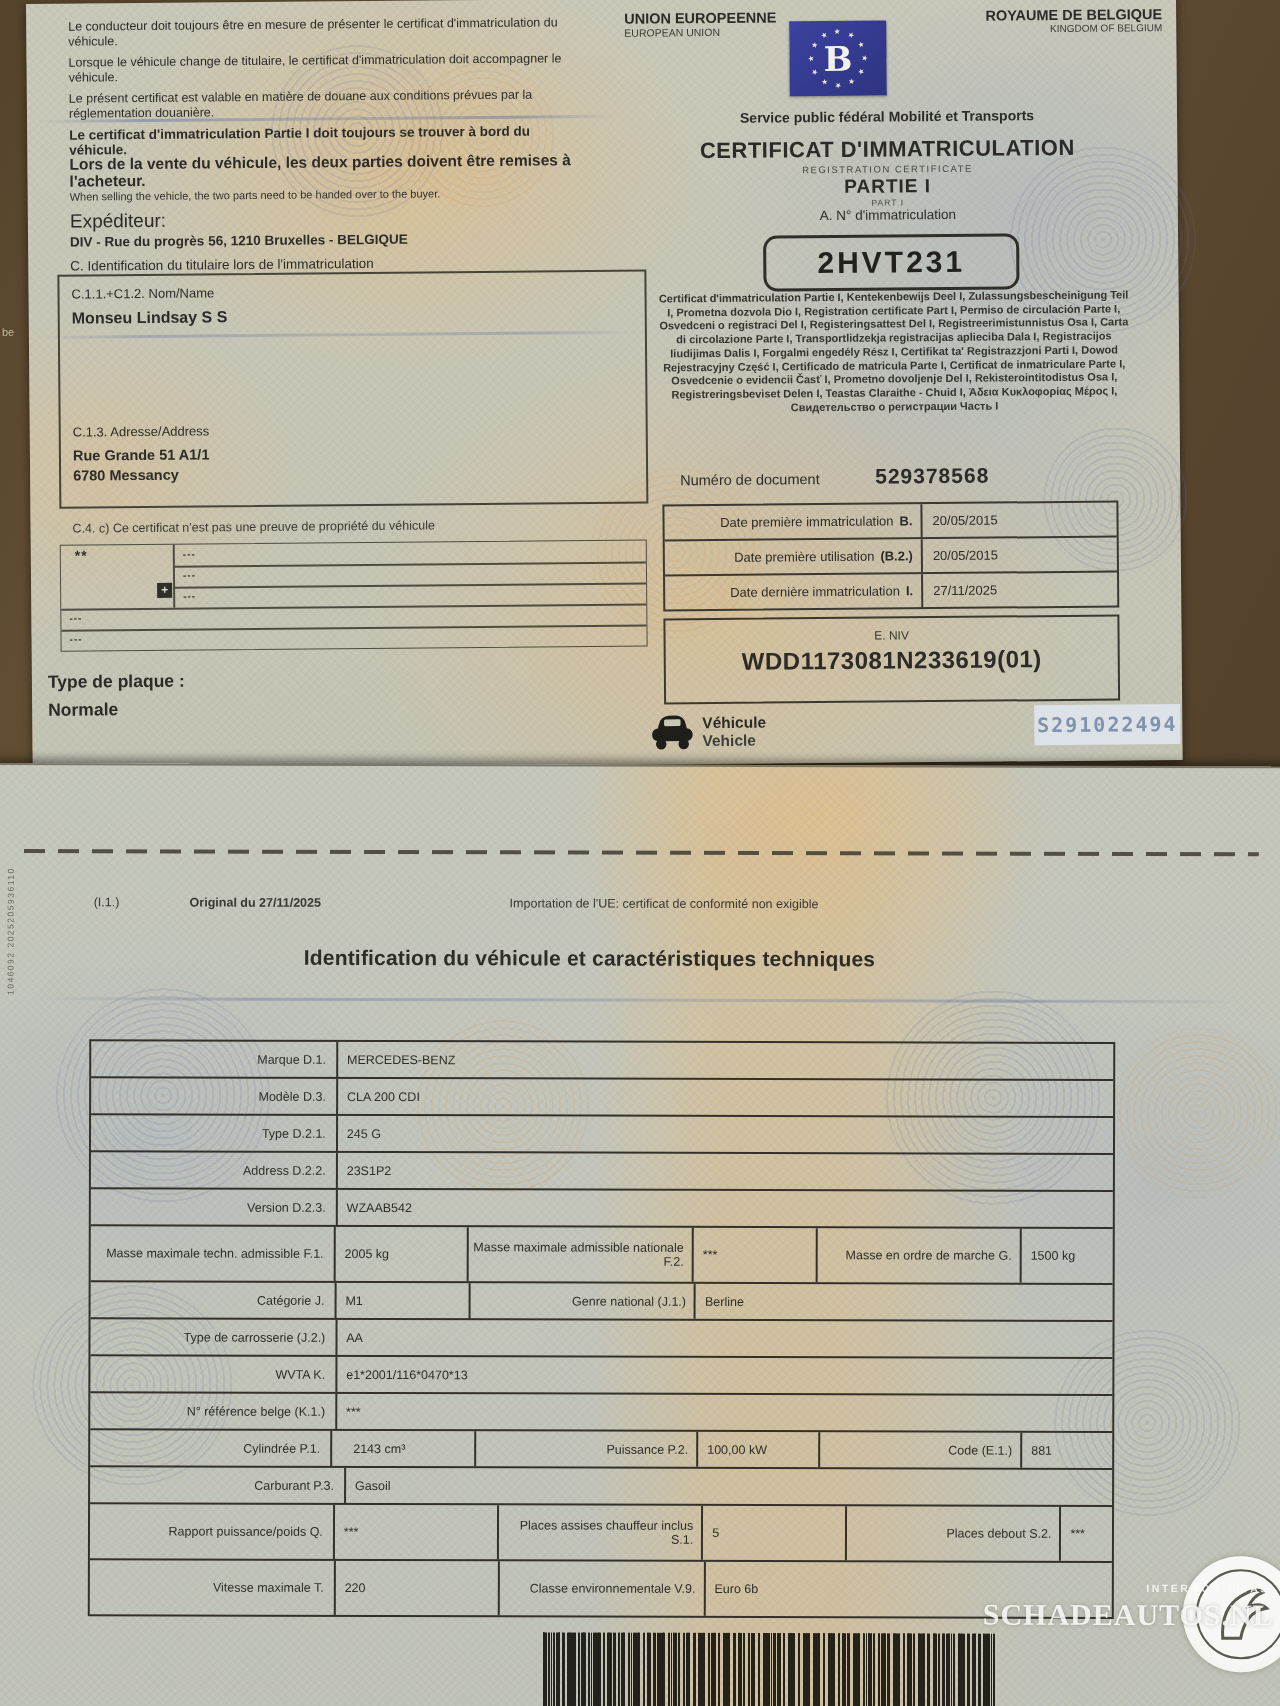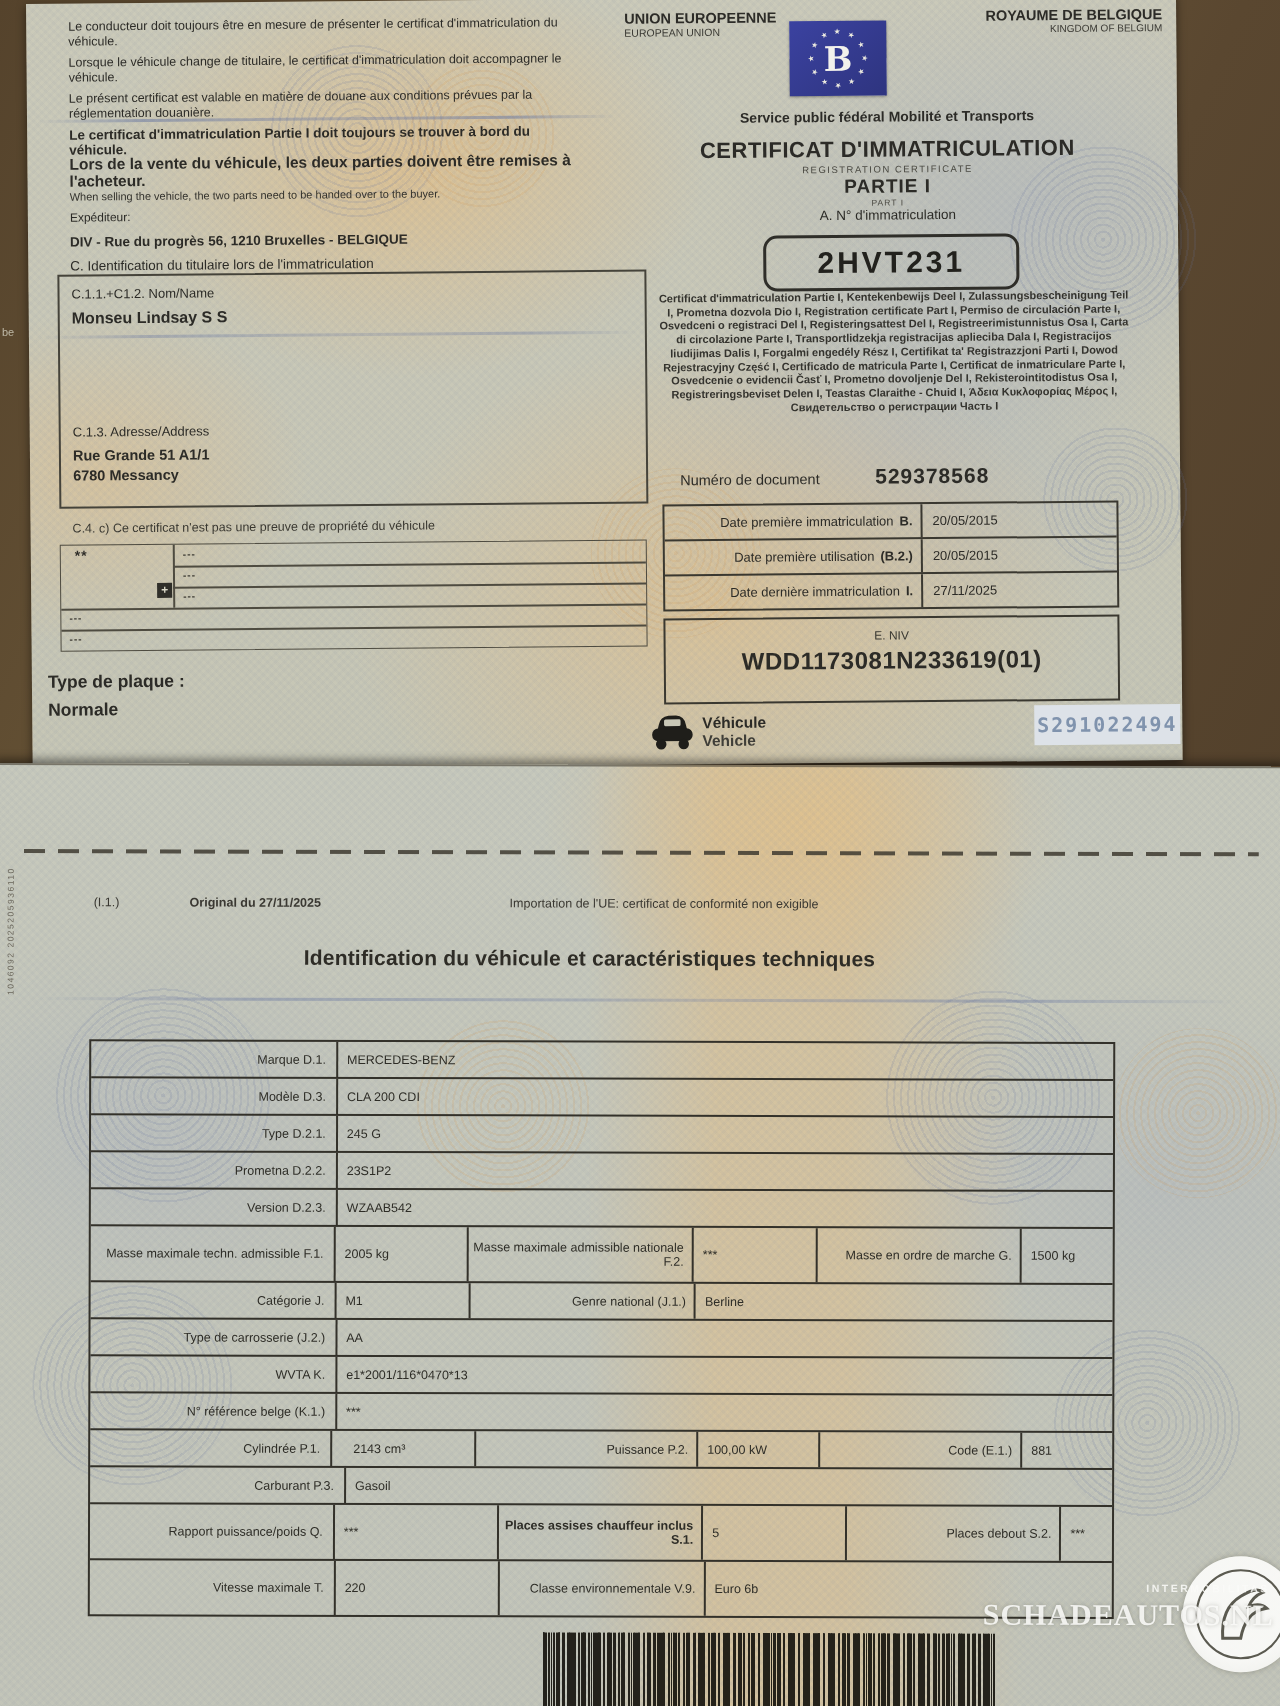--- a/index.html
+++ b/index.html
@@ -126,21 +126,21 @@
     <div class="wavy" style="left:10px;top:116px;width:580px;"></div>
     <div class="wavy" style="left:10px;top:332px;width:600px;opacity:.7;"></div>
 
     <div class="p abs" style="left:42px;top:16px;width:530px;">Le conducteur doit toujours être en mesure de présenter le certificat d'immatriculation du véhicule.</div>
     <div class="p abs" style="left:42px;top:52px;width:545px;">Lorsque le véhicule change de titulaire, le certificat d'immatriculation doit accompagner le véhicule.</div>
     <div class="p abs" style="left:42px;top:88px;width:530px;">Le présent certificat est valable en matière de douane aux conditions prévues par la réglementation douanière.</div>
     <div class="p abs b" style="left:42px;top:124px;width:520px;font-size:13.5px;line-height:15px;">Le certificat d'immatriculation Partie I doit toujours se trouver à bord du véhicule.</div>
     <div class="p abs b" style="left:42px;top:152px;width:540px;font-size:15.5px;line-height:17px;">Lors de la vente du véhicule, les deux parties doivent être remises à l'acheteur.</div>
     <div class="legalen abs" style="left:42px;top:187px;width:540px;">When selling the vehicle, the two parts need to be handed over to the buyer.</div>
 
-    <div class="abs" style="left:42px;top:207px;font-size:12px;">Expéditeur:</div>
+    <div class="abs" style="left:42px;top:207px;font-size:19px;">Expéditeur:</div>
     <div class="abs" style="left:42px;top:231px;font-size:13.5px;font-weight:600;">DIV - Rue du progrès 56, 1210 Bruxelles - BELGIQUE</div>
     <div class="abs" style="left:42px;top:255px;font-size:13.5px;">C. Identification du titulaire lors de l'immatriculation</div>
 
     <div class="nbox" style="left:29px;top:271px;width:585px;height:230px;">
       <div class="abs" style="left:12px;top:10px;font-size:13px;">C.1.1.+C1.2. Nom/Name</div>
       <div class="abs b" style="left:12px;top:33px;font-size:16px;">Monseu Lindsay S S</div>
       <div class="abs" style="left:12px;top:148px;font-size:13px;">C.1.3. Adresse/Address</div>
       <div class="abs b" style="left:12px;top:171px;font-size:14.5px;">Rue Grande 51 A1/1</div>
       <div class="abs b" style="left:12px;top:191px;font-size:14.5px;">6780 Messancy</div>
     </div>
@@ -293,21 +293,21 @@
       <div class="trow" style="height:35px;">
         <div class="tcell lab" style="width:24%;">
             <span>Type D.2.1.</span>
           </div>
         <div class="tcell val" style="width:76%;">
             <span>245 G</span>
           </div>
       </div>
       <div class="trow" style="height:35px;">
         <div class="tcell lab" style="width:24%;">
-            <span>Prometna D.2.2.</span>
+            <span>Address D.2.2.</span>
           </div>
         <div class="tcell val" style="width:76%;">
             <span>23S1P2</span>
           </div>
       </div>
       <div class="trow" style="height:35px;">
         <div class="tcell lab" style="width:24%;">
             <span>Version D.2.3.</span>
           </div>
         <div class="tcell val" style="width:76%;">
@@ -400,21 +400,21 @@
             <span>Gasoil</span>
           </div>
       </div>
       <div class="trow" style="height:54px;">
         <div class="tcell lab" style="width:24%;">
             <span>Rapport puissance/poids Q.</span>
           </div>
         <div class="tcell val" style="width:16%;">
             <span>***</span>
           </div>
-        <div class="tcell ilab" style="width:20%;font-weight:bold;">
+        <div class="tcell ilab" style="width:20%;">
             <span>Places assises chauffeur inclus S.1.</span>
           </div>
         <div class="tcell val" style="width:14%;">
             <span>5</span>
           </div>
         <div class="tcell ilab" style="width:21%;">
             <span>Places debout S.2.</span>
           </div>
         <div class="tcell val" style="width:5%;">
             <span>***</span>

